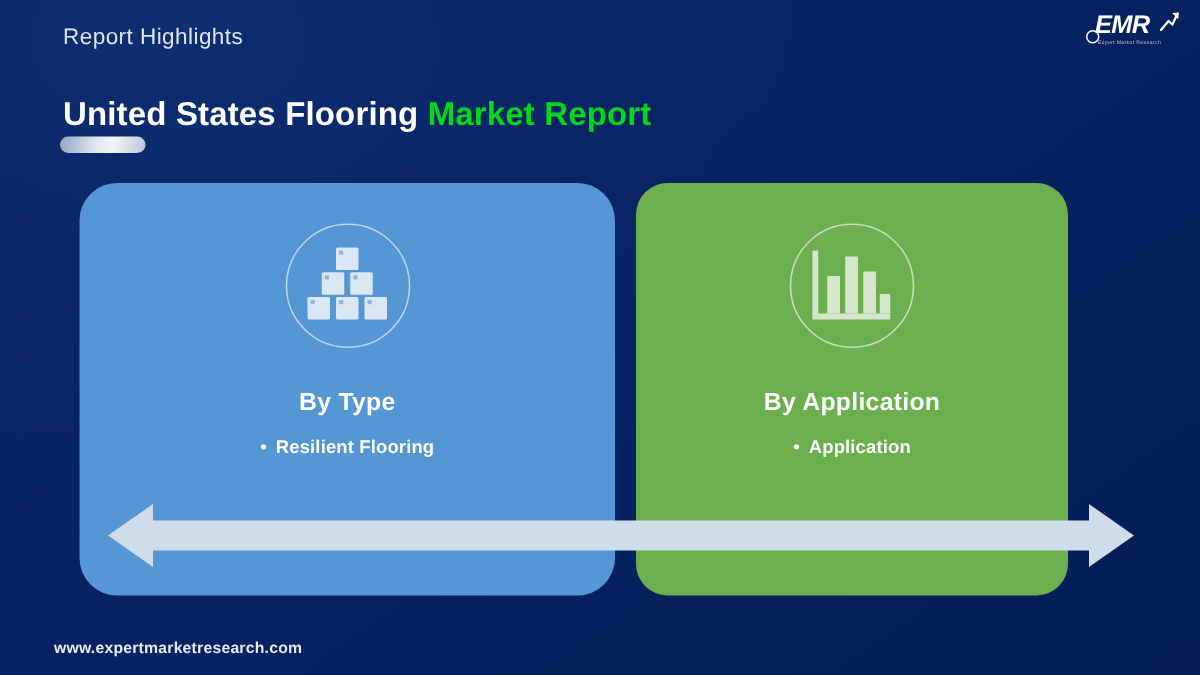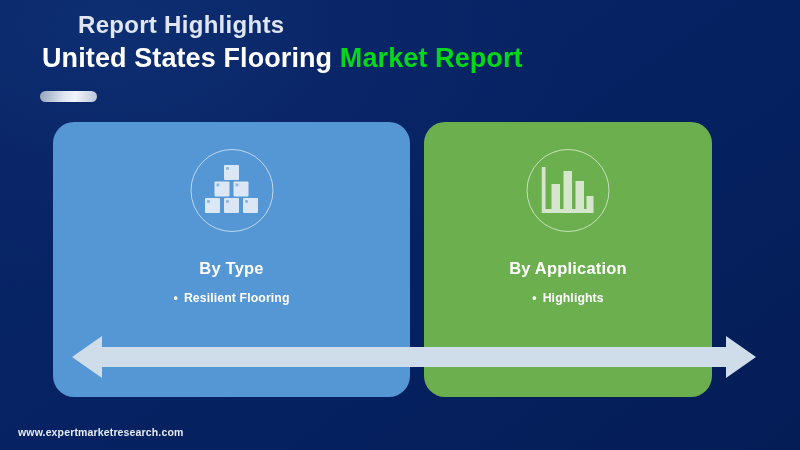--- a/index.html
+++ b/index.html
@@ -13,25 +13,25 @@
     width:800px; height:450px;
     background:
       radial-gradient(ellipse 620px 380px at 14% 6%, #0d2f72 0%, #0a2668 38%, rgba(6,34,98,0) 74%),
       linear-gradient(145deg,#072566 0%, #062262 48%, #041d57 100%);
     overflow:hidden;
   }
 
   
   #header { position:absolute; left:42px; top:10px; }
   #eyebrow {
-    font-size:24px; font-weight:700; letter-spacing:.3px;
-    color:#dfe6f2; line-height:30px; white-space:nowrap;margin-left:36px;
+    font-size:15px; font-weight:400; letter-spacing:.3px;
+    color:#dfe6f2; line-height:30px; white-space:nowrap;
   }
   #headline {
-    margin-top:0; font-size:27px; font-weight:bold;
+    margin-top:18px; font-size:22px; font-weight:bold;
     letter-spacing:.1px; line-height:36px; white-space:nowrap;
   }
   #headline .w { color:#ffffff; }
   #headline .g { color:#00d919; }
   #accent-bar {
     position:absolute; left:40px; top:91px;
     width:57px; height:11px; border-radius:6px;
     background:linear-gradient(100deg,#93a4bd 0%, #dfe6f0 42%, #f2f5fa 62%, #b9c5d6 100%);
   }
 
@@ -51,21 +51,21 @@
     position:absolute; left:2px; top:13px;
     width:9px; height:9px; border:1.6px solid #ffffff; border-radius:50%;
   }
   #logo svg { position:absolute; right:1px; top:0; }
 
   
   .card {
     position:absolute; top:122px; height:275px;
     border-radius:21px; overflow:hidden;
   }
-  #card-type  { left:53px;  width:357px; background:#5596d4; }
+  #card-type  { left:53px;  width:357px; background:#5596d4;border-radius:25px; }
   #card-app   { left:424px; width:288px; background:#6caf4e; }
 
   .icon-circle {
     position:absolute; top:27px; left:50%; transform:translateX(-50%);
     width:83px; height:83px; border-radius:50%;
     border:1.4px solid rgba(255,255,255,.62);
     display:flex; align-items:center; justify-content:center;
   }
   .card-title {
     position:absolute; top:137px; left:0; right:0;
@@ -81,37 +81,46 @@
     color:#ffffff; font-size:12.3px; font-weight:bold;
     line-height:20px; letter-spacing:.1px; white-space:nowrap;
   }
   .bullets li::before { content:"\2022"; margin-right:6px; }
 
   
   #arrow { position:absolute; left:72px; top:333px; width:684px; height:48px; }
 
   
   #footer {
-    position:absolute; left:18px; bottom:12px;
+    position:absolute; left:36px; bottom:12px;
     color:#e6ebf4; font-size:10.5px; font-weight:bold; letter-spacing:.15px;
   }
 </style>
 </head>
 <body>
 
 <div id="slide">
 
   <div id="header">
     <div id="eyebrow">Report Highlights</div>
     <div id="headline">
       <span class="w">United States Flooring</span><span class="w"> </span><span class="g">Market Report</span>
     </div>
   </div>
   <div id="accent-bar"></div>
 
+  <div id="logo">
+    <svg width="14" height="15" viewBox="0 0 14 15">
+      <path d="M1 13 L6 7 L8.6 9.3 L12 2.2" stroke="#ffffff" stroke-width="1.5" fill="none" stroke-linecap="round"></path>
+      <path d="M8.4 1.6 L12.9 1.4 L12.5 5.9 Z" fill="#ffffff"></path>
+    </svg>
+    <div class="emr-ring"></div>
+    <div class="emr-text">EMR</div>
+    <div class="emr-tag">Expert Market Research</div>
+  </div>
 
   <div class="card" id="card-type">
     <div class="icon-circle">
       <svg width="58" height="56" viewBox="0 0 58 56">
         <g fill="#dbe7f5">
           <rect x="21.5" y="2" width="15" height="15" rx="1"></rect>
           <rect x="12" y="18.5" width="15" height="15" rx="1"></rect>
           <rect x="31" y="18.5" width="15" height="15" rx="1"></rect>
           <rect x="2.5" y="35" width="15" height="15" rx="1"></rect>
           <rect x="21.5" y="35" width="15" height="15" rx="1"></rect>
@@ -143,21 +152,21 @@
           <rect x="10" y="19" width="8.5" height="25"></rect>
           <rect x="22" y="6" width="8.5" height="38"></rect>
           <rect x="34" y="16" width="8.5" height="28"></rect>
           <rect x="45" y="31" width="7" height="13"></rect>
         </g>
       </svg>
     </div>
     <div class="card-title">By Application</div>
     <div class="bullets">
       <ul>
-        <li>Highlights</li>
+        <li>Application</li>
       </ul>
     </div>
   </div>
 
   <svg id="arrow" viewBox="0 0 684 48">
     <path d="M0 24 L30 3 L30 14 L654 14 L654 3 L684 24 L654 45 L654 34 L30 34 L30 45 Z" fill="#cfdcea"></path>
   </svg>
 
   <div id="footer">www.expertmarketresearch.com</div>
 

